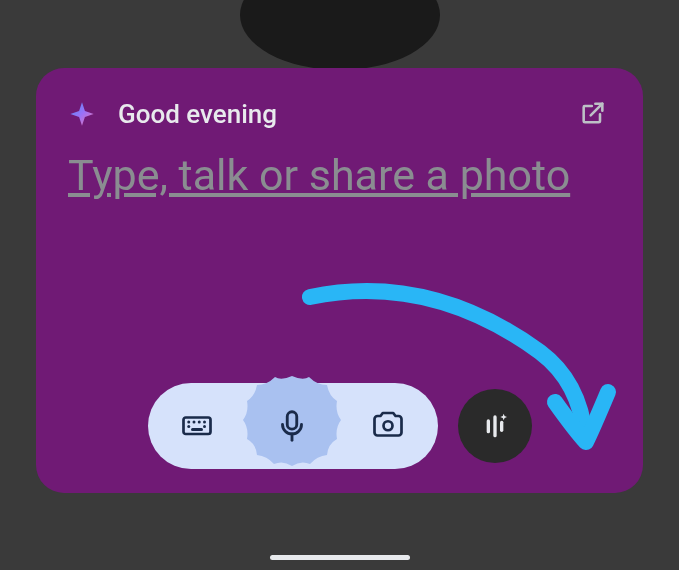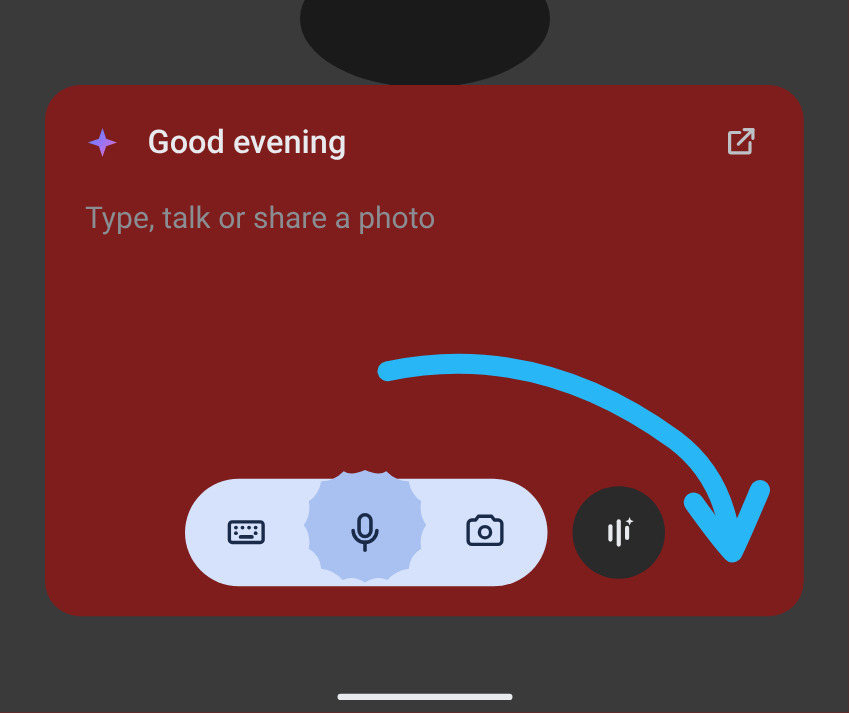--- a/index.html
+++ b/index.html
@@ -19,21 +19,21 @@
       height: 110px;
       background: #1a1a1a;
       border-radius: 50%;
     }
     .card {
       position: absolute;
       top: 68px;
       left: 36px;
       right: 36px;
       height: 425px;
-      background: #7f1d1d;
+      background: #701a75;
       border-radius: 28px;
       padding: 28px 32px;
     }
     .header {
       display: flex;
       align-items: center;
       justify-content: space-between;
     }
     .header-left {
       display: flex;
@@ -53,24 +53,25 @@
       width: 36px;
       height: 36px;
       display: flex;
       align-items: center;
       justify-content: center;
       background: transparent;
       border: none;
       cursor: pointer;
     }
     .placeholder {
-      margin-top: 28px;
-      font-size: 24px;
+      margin-top: 18px;
+      font-size: 43px;
       color: #8a8d91;
       font-weight: 400;
+      text-decoration: underline;
     }
     .controls {
       position: absolute;
       bottom: 24px;
       left: 0;
       right: 0;
       display: flex;
       align-items: center;
       justify-content: center;
       gap: 20px;

